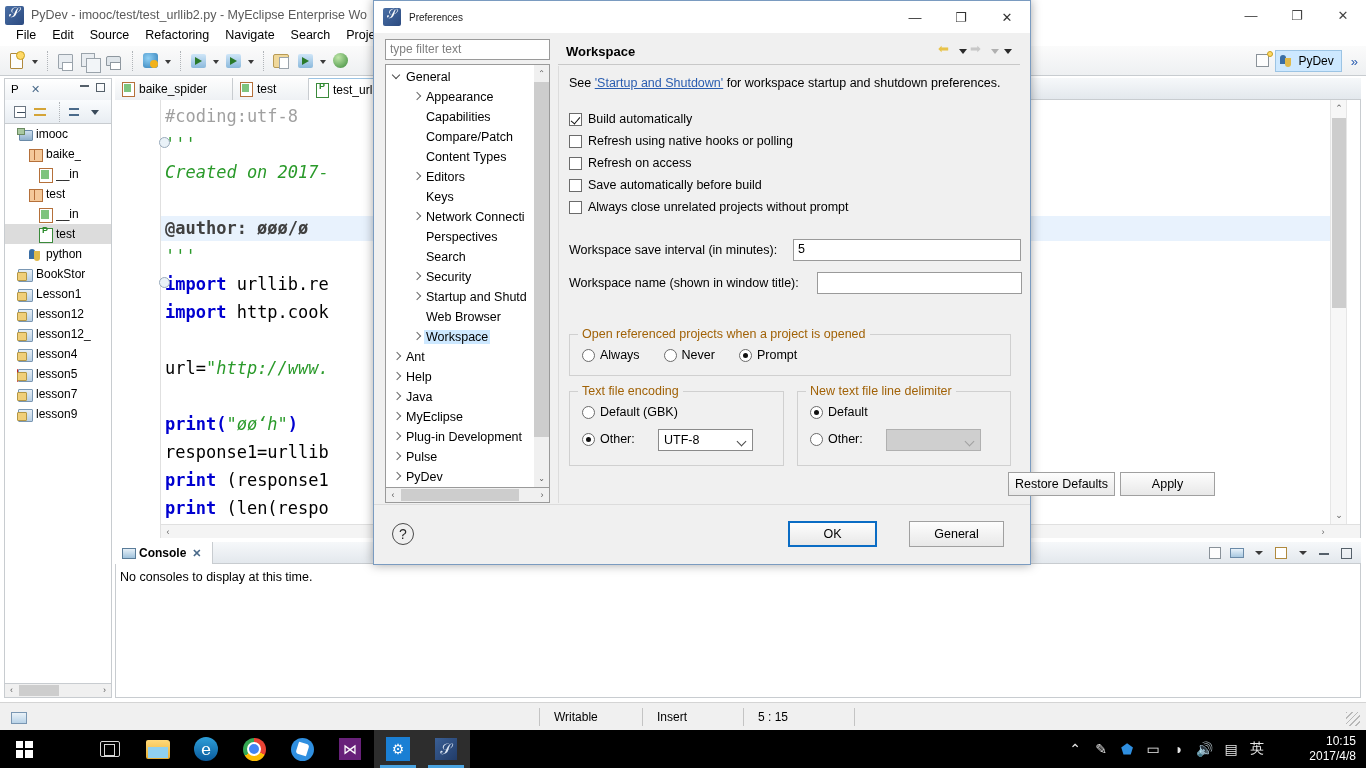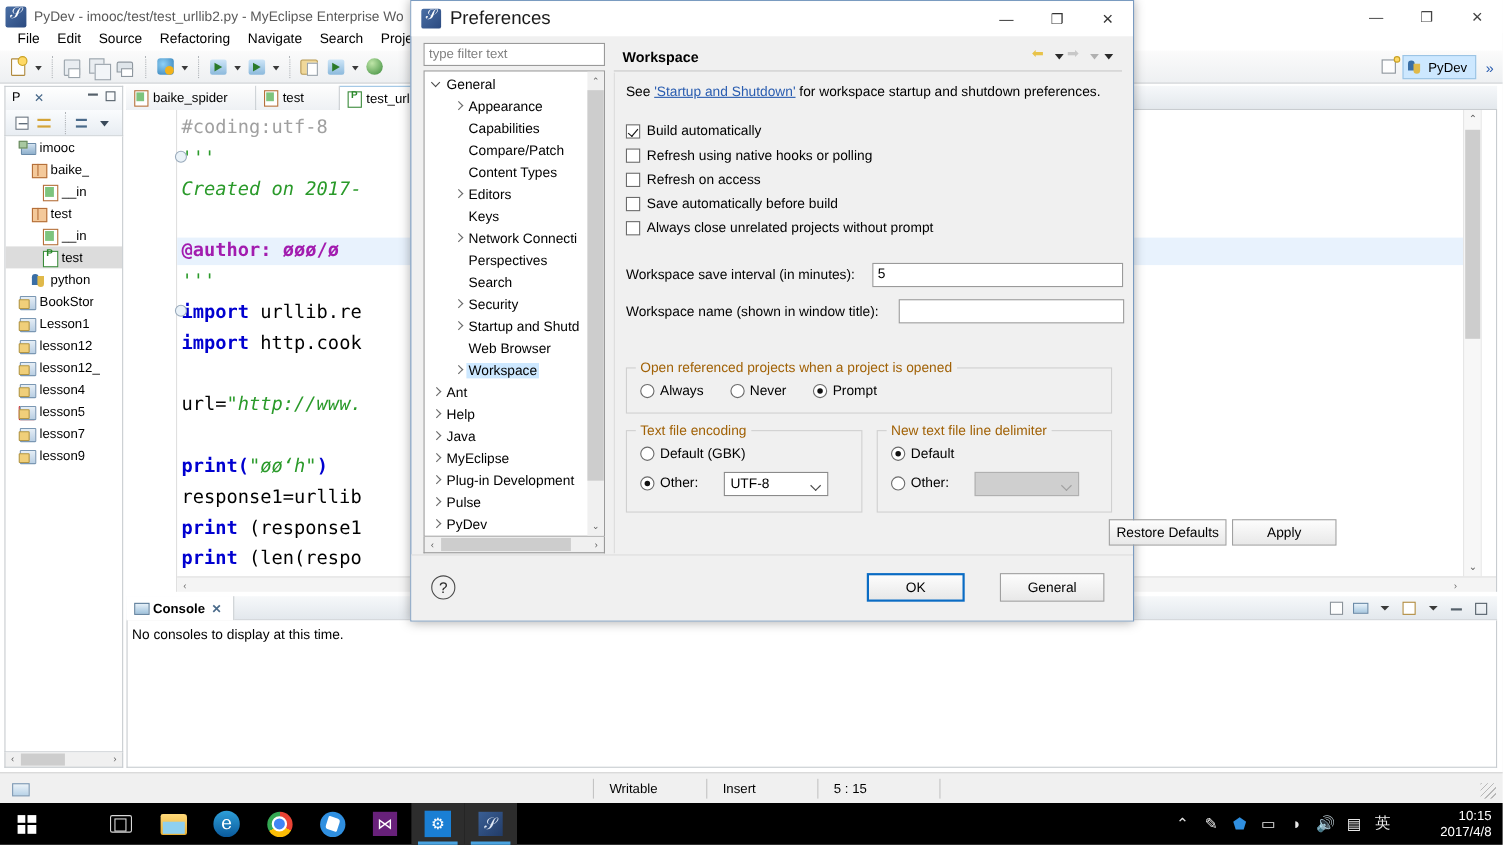--- a/index.html
+++ b/index.html
@@ -132,21 +132,21 @@
     font-family:"DejaVu Sans Mono","Liberation Mono",monospace; font-size:17px; }
   .ln { position:absolute; right:4px; width:42px; text-align:right; color:#808080;
     font-family:"DejaVu Sans Mono","Liberation Mono",monospace; font-size:17px; }
   .fold { position:absolute; right:-12px; width:10px; height:10px; }
   .fold:after { content:""; position:absolute; left:0; top:3px; width:9px; height:9px;
     border:1px solid #9ab; border-radius:50%; background:#eaf2f8; }
   .cl { position:absolute; left:4px; white-space:pre; }
   .c-com { color:#a0a0a0; }
   .c-str { color:#2a9a2a; font-style:italic; }
   .c-kw  { color:#0000d0; font-weight:bold; }
-  .c-dec { color:#a21caf; font-weight:bold; }
+  .c-dec { color:#404040; font-weight:bold; }
   .c-plain { color:#000; }
   .cur-line { position:absolute; left:46px; right:30px; height:25px; background:#e8f2fd; }
   .ed-vscroll { position:absolute; right:14px; top:0; width:16px; height:424px; background:#f7f7f7; border-left:1px solid #e6e6e6; }
   .ed-vscroll .thumb { position:absolute; left:1px; top:18px; width:14px; height:190px; background:#cdcdcd; }
   .ed-vscroll .up, .ed-vscroll .dn { position:absolute; left:0; width:16px; height:17px; color:#606060; font-size:9px; text-align:center; line-height:17px; }
   .ed-vscroll .up { top:0; } .ed-vscroll .dn { bottom:0; }
   .ed-ovr { position:absolute; right:0; top:0; width:14px; height:424px; background:#fff; border-left:1px solid #e6e6e6; }
   .ed-hscroll { position:absolute; left:46px; right:0; bottom:0; height:14px; background:#f4f4f4; border-top:1px solid #e0e0e0; }
   .ed-hscroll .arr { position:absolute; top:1px; width:14px; height:12px; font-size:9px; color:#666; text-align:center; line-height:12px; }
 
@@ -182,21 +182,21 @@
 
   
   #prefs-dialog {
     position:absolute; left:373px; top:0px; width:658px; height:565px;
     background:#f0f0f0; border:1px solid #7a9bc0; box-shadow:0 0 10px rgba(0,0,0,.35);
   }
   .pf-title { position:absolute; left:0; top:0; width:656px; height:32px; background:#fff; display:flex; align-items:center; }
   .pf-title-ico { width:18px; height:18px; margin-left:9px; margin-right:8px; flex:none;
     background:linear-gradient(135deg,#4a6fa5,#2b4a80); border-radius:2px; position:relative; }
   .pf-title-ico:after { content:"𝒮"; position:absolute; left:0; right:0; top:-2px; text-align:center; color:#fff; font-size:13px; font-family:"DejaVu Serif",serif; }
-  .pf-title-text { font-size:17px; color:#1a1a1a; }
+  .pf-title-text { font-size:10px; color:#1a1a1a; }
   .pf-wbtns { position:absolute; right:0; top:0; height:32px; display:flex; }
   .pf-wbtn { width:46px; height:32px; display:flex; align-items:center; justify-content:center; color:#333; font-size:13px; }
 
   .pf-filter { position:absolute; left:11px; top:38px; width:165px; height:21px;
     background:#fff; border:1px solid #9a9a9a; padding:2px 4px; font-size:12px; color:#808080; }
   .pf-tree { position:absolute; left:11px; top:63px; width:165px; height:424px;
     background:#fff; border:1px solid #9a9a9a; overflow:hidden; }
   .pf-tree-scroll { position:absolute; right:0; top:0; width:15px; height:422px; background:#f0f0f0; }
   .pf-tree-scroll .thumb { position:absolute; left:0; top:17px; width:15px; height:355px; background:#cdcdcd; }
   .pf-tree-scroll .up,.pf-tree-scroll .dn { position:absolute; left:0; width:15px; height:17px; text-align:center; font-size:8px; color:#5a5a5a; line-height:17px; }

